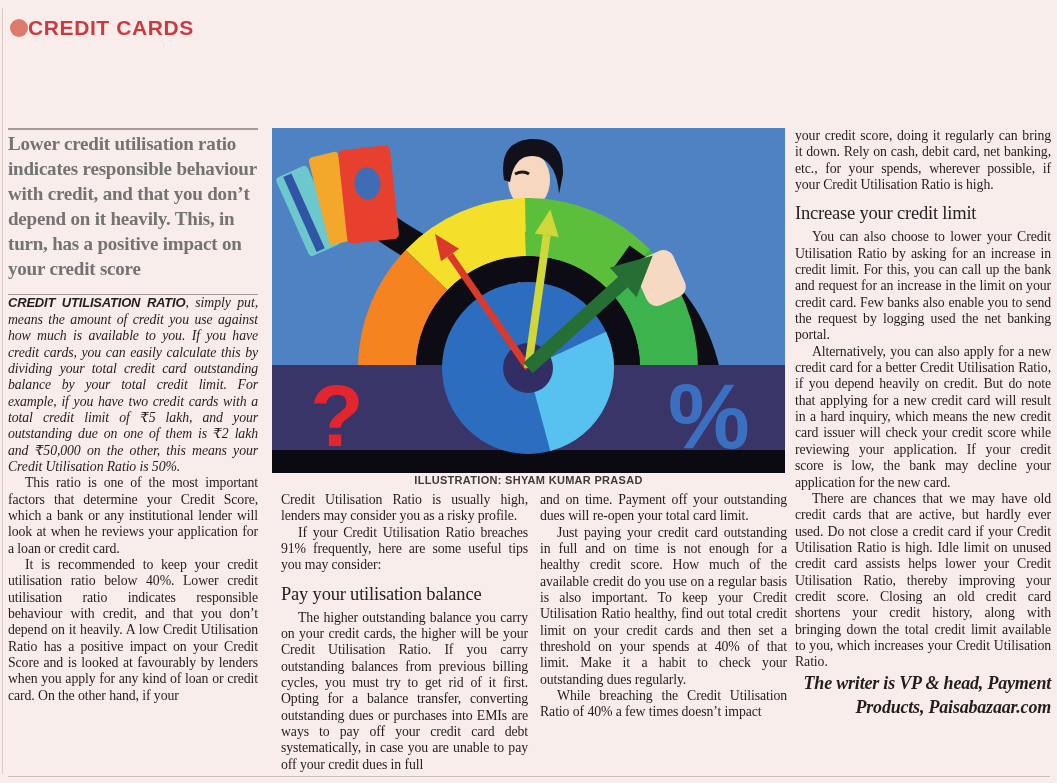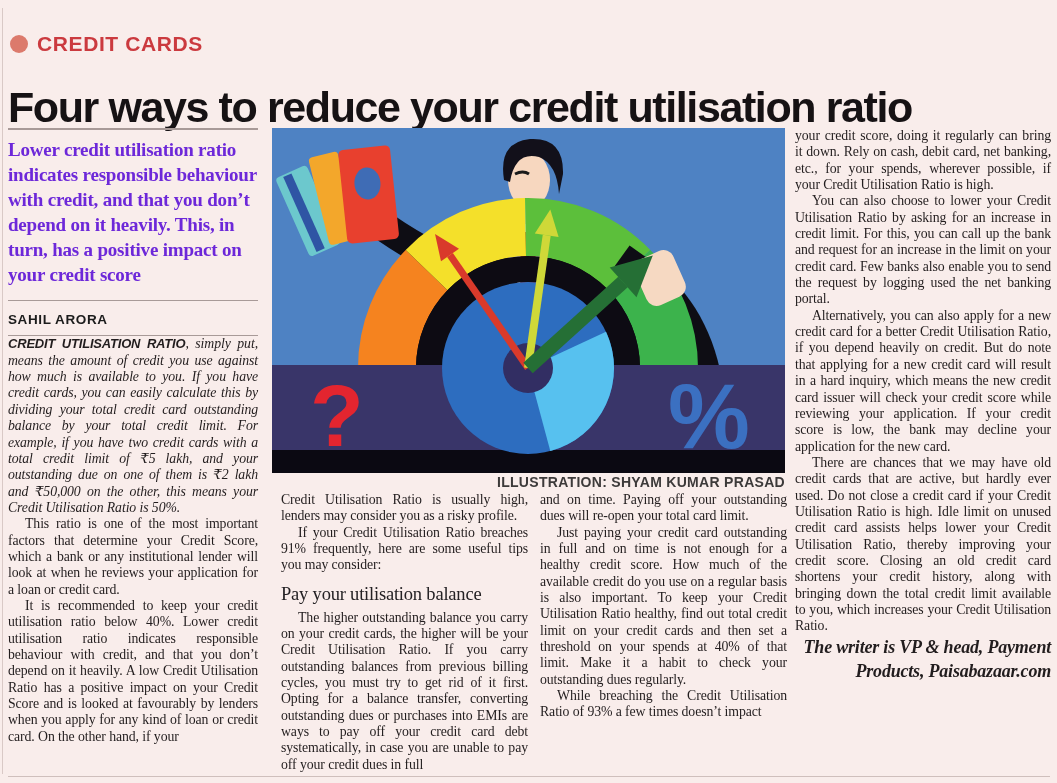--- a/index.html
+++ b/index.html
@@ -5,21 +5,21 @@
   html,body{margin:0;padding:0;}
   .page{
     position:relative; width:1057px; height:783px; overflow:hidden;
     background:#f9edeb; color:#221d1e;
     font-family:"Liberation Serif","DejaVu Serif",serif;
   }
   .edge-rule-left{position:absolute;left:2px;top:8px;height:766px;border-left:1px solid #d9c9c6;}
   .bottom-rule{position:absolute;left:8px;width:1042px;top:776px;border-top:1px solid #cfbfbc;}
 
   
-  .kicker{position:absolute;left:10px;top:32px;display:flex;align-items:center;gap:9px;}
+  .kicker{position:absolute;left:10px;top:16px;display:flex;align-items:center;}
   .kicker-dot{width:18px;height:18px;border-radius:50%;background:#dc7a6c;}
   .kicker-label{
     font-family:"Liberation Sans","DejaVu Sans",sans-serif;
     font-weight:bold;font-size:21px;letter-spacing:.6px;color:#cb3a3f;
   }
   .headline{
     position:absolute;left:8px;top:54px;width:1045px;
     font-family:"Liberation Sans","DejaVu Sans",sans-serif;
     font-weight:bold;font-size:43px;letter-spacing:-1.4px;color:#161214;
     white-space:nowrap;
@@ -29,22 +29,22 @@
   .col{position:absolute;font-size:13.8px;line-height:1.185;text-align:justify;letter-spacing:-.1px;}
   .col p{margin:0;}
   .col p.ind{text-indent:17px;}
   .col1{left:8px;top:128px;width:250px;}
   .col2{left:281px;top:492px;width:247px;}
   .col3{left:540px;top:492px;width:247px;}
   .col4{left:795px;top:128px;width:256px;}
 
   .standfirst{
     border-top:2px solid #a89a98;border-bottom:1px solid #a89a98;
-    padding:7px 0 13px;font-size:19px;font-weight:bold;line-height:1.32;
-    text-align:left;color:#6d28d9;letter-spacing:-.2px;
+    padding:1px 0 13px;font-size:19px;font-weight:bold;line-height:1.32;
+    text-align:left;color:#737373;letter-spacing:-.2px;
   }
   .byline{
     font-family:"Liberation Sans","DejaVu Sans",sans-serif;
     font-weight:bold;font-size:13.5px;letter-spacing:.6px;color:#1c1c1c;
     padding:11px 0 7px;border-bottom:1px solid #a89a98;text-align:left;
   }
   .col1 .lead-para{font-style:italic;}
   .lead-in{font-family:"Liberation Sans","DejaVu Sans",sans-serif;font-weight:bold;font-size:13px;letter-spacing:-.2px;}
 
   .subhead{
@@ -53,42 +53,40 @@
   }
   .writer-note{
     margin-top:16px;font-style:italic;font-weight:bold;font-size:18px;
     text-align:right;line-height:1.35;letter-spacing:-.2px;
   }
 
   
   .figure{position:absolute;left:272px;top:128px;width:513px;height:345px;}
   .figure svg{display:block;}
   .credit{
-    position:absolute;left:272px;top:474px;width:513px;text-align:right;
+    position:absolute;left:272px;top:474px;width:513px;text-align:center;
     font-family:"Liberation Sans","DejaVu Sans",sans-serif;
-    font-weight:bold;font-size:14px;letter-spacing:.3px;color:#3d3a3a;
+    font-weight:bold;font-size:11px;letter-spacing:.3px;color:#3d3a3a;
   }
   .illus-glyph{font-family:"Liberation Sans","DejaVu Sans",sans-serif;font-weight:bold;}
 </style>
 </head>
 <body>
 
 <div class="page">
   <div class="edge-rule-left"></div>
   <div class="bottom-rule"></div>
 
   <div class="kicker">
     <span class="kicker-dot"></span>
     <span class="kicker-label">CREDIT CARDS</span>
   </div>
-  <h1 class="headline">Four ways to reduce your credit utilisation ratio</h1>
 
   <div class="col col1">
     <div class="standfirst">Lower credit utilisation ratio indicates responsible behaviour with credit, and that you don’t depend on it heavily. This, in turn, has a positive impact on your credit score</div>
-    <div class="byline">SAHIL ARORA</div>
     <p class="lead-para"><span class="lead-in">CREDIT UTILISATION RATIO</span><span>, simply put, means the amount of credit you use against how much is available to you. If you have credit cards, you can easily calculate this by dividing your total credit card outstanding balance by your total credit limit. For example, if you have two credit cards with a total credit limit of ₹5 lakh, and your outstanding due on one of them is ₹2 lakh and ₹50,000 on the other, this means your Credit Utilisation Ratio is 50%.</span></p>
     <p class="ind">This ratio is one of the most important factors that determine your Credit Score, which a bank or any institutional lender will look at when he reviews your application for a loan or credit card.</p>
     <p class="ind">It is recommended to keep your credit utilisation ratio below 40%. Lower credit utilisation ratio indicates responsible behaviour with credit, and that you don’t depend on it heavily. A low Credit Utilisation Ratio has a positive impact on your Credit Score and is looked at favourably by lenders when you apply for any kind of loan or credit card. On the other hand, if your</p>
   </div>
 
   <div class="figure">
     <svg width="513" height="345" viewBox="0 0 513 345" xmlns="http://www.w3.org/2000/svg">
       <rect width="513" height="345" fill="#4e82c3"></rect>
 
       <g>
@@ -157,25 +155,26 @@
   <div class="credit">ILLUSTRATION: SHYAM KUMAR PRASAD</div>
 
   <div class="col col2">
     <p>Credit Utilisation Ratio is usually high, lenders may consider you as a risky profile.</p>
     <p class="ind">If your Credit Utilisation Ratio breaches 91% frequently, here are some useful tips you may consider:</p>
     <h3 class="subhead">Pay your utilisation balance</h3>
     <p class="ind">The higher outstanding balance you carry on your credit cards, the higher will be your Credit Utilisation Ratio. If you carry outstanding balances from previous billing cycles, you must try to get rid of it first. Opting for a balance transfer, converting outstanding dues or purchases into EMIs are ways to pay off your credit card debt systematically, in case you are unable to pay off your credit dues in full</p>
   </div>
 
   <div class="col col3">
-    <p>and on time. Paying off your outstanding dues will re-open your total card limit.</p>
+    <p>and on time. Payment off your outstanding dues will re-open your total card limit.</p>
     <p class="ind">Just paying your credit card outstanding in full and on time is not enough for a healthy credit score. How much of the available credit do you use on a regular basis is also important. To keep your Credit Utilisation Ratio healthy, find out total credit limit on your credit cards and then set a threshold on your spends at 40% of that limit. Make it a habit to check your outstanding dues regularly.</p>
-    <p class="ind">While breaching the Credit Utilisation Ratio of 93% a few times doesn’t impact</p>
+    <p class="ind">While breaching the Credit Utilisation Ratio of 40% a few times doesn’t impact</p>
   </div>
 
   <div class="col col4">
     <p>your credit score, doing it regularly can bring it down. Rely on cash, debit card, net banking, etc., for your spends, wherever possible, if your Credit Utilisation Ratio is high.</p>
+    <h3 class="subhead">Increase your credit limit</h3>
     <p class="ind">You can also choose to lower your Credit Utilisation Ratio by asking for an increase in credit limit. For this, you can call up the bank and request for an increase in the limit on your credit card. Few banks also enable you to send the request by logging used the net banking portal.</p>
     <p class="ind">Alternatively, you can also apply for a new credit card for a better Credit Utilisation Ratio, if you depend heavily on credit. But do note that applying for a new credit card will result in a hard inquiry, which means the new credit card issuer will check your credit score while reviewing your application. If your credit score is low, the bank may decline your application for the new card.</p>
     <p class="ind">There are chances that we may have old credit cards that are active, but hardly ever used. Do not close a credit card if your Credit Utilisation Ratio is high. Idle limit on unused credit card assists helps lower your Credit Utilisation Ratio, thereby improving your credit score. Closing an old credit card shortens your credit history, along with bringing down the total credit limit available to you, which increases your Credit Utilisation Ratio.</p>
     <p class="writer-note">The writer is VP &amp; head, Payment Products, Paisabazaar.com</p>
   </div>
 </div>
 
 </body></html>

